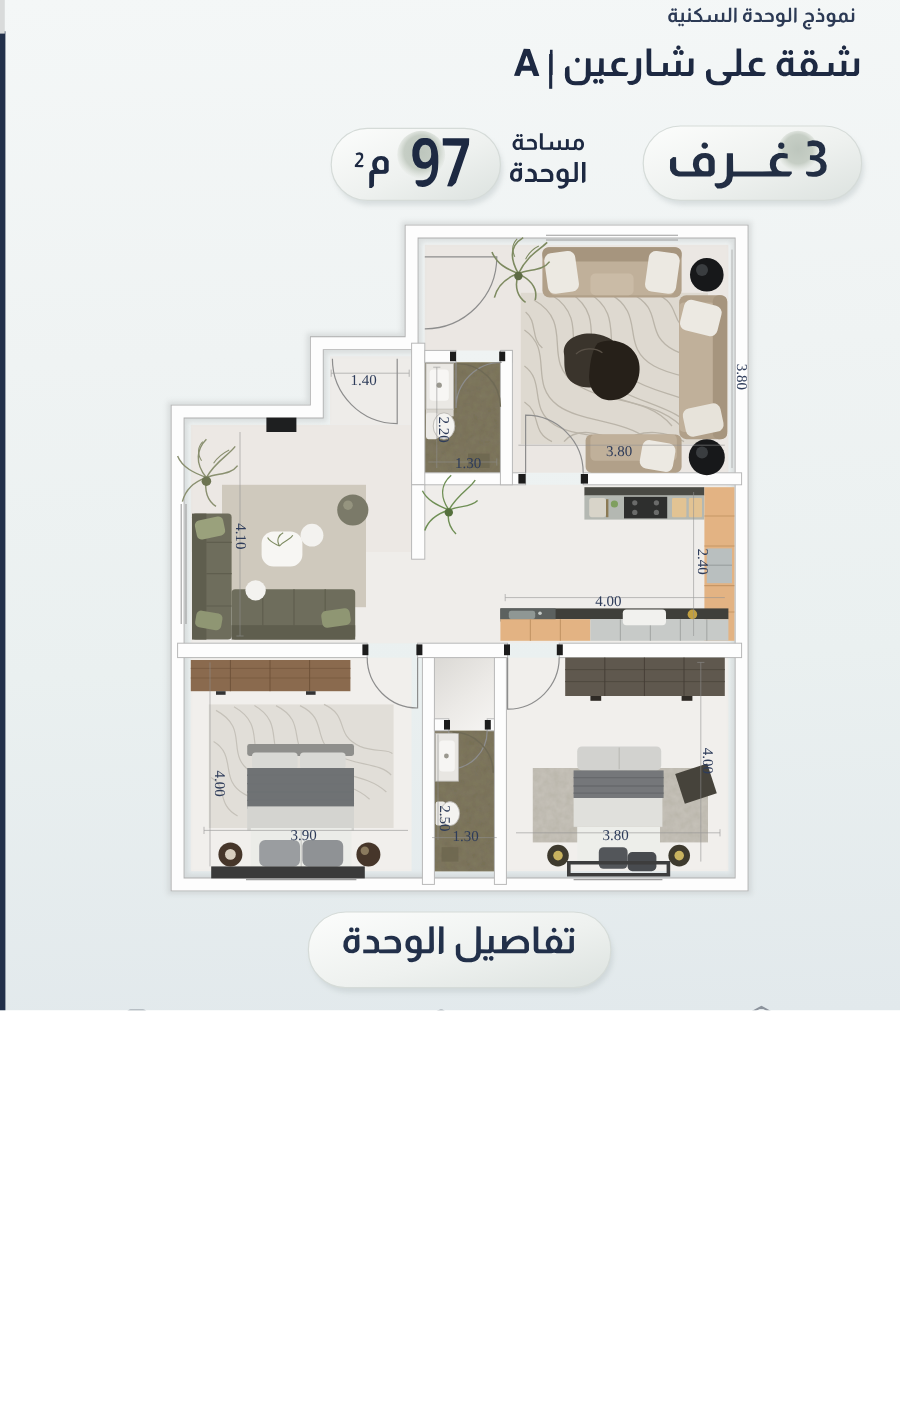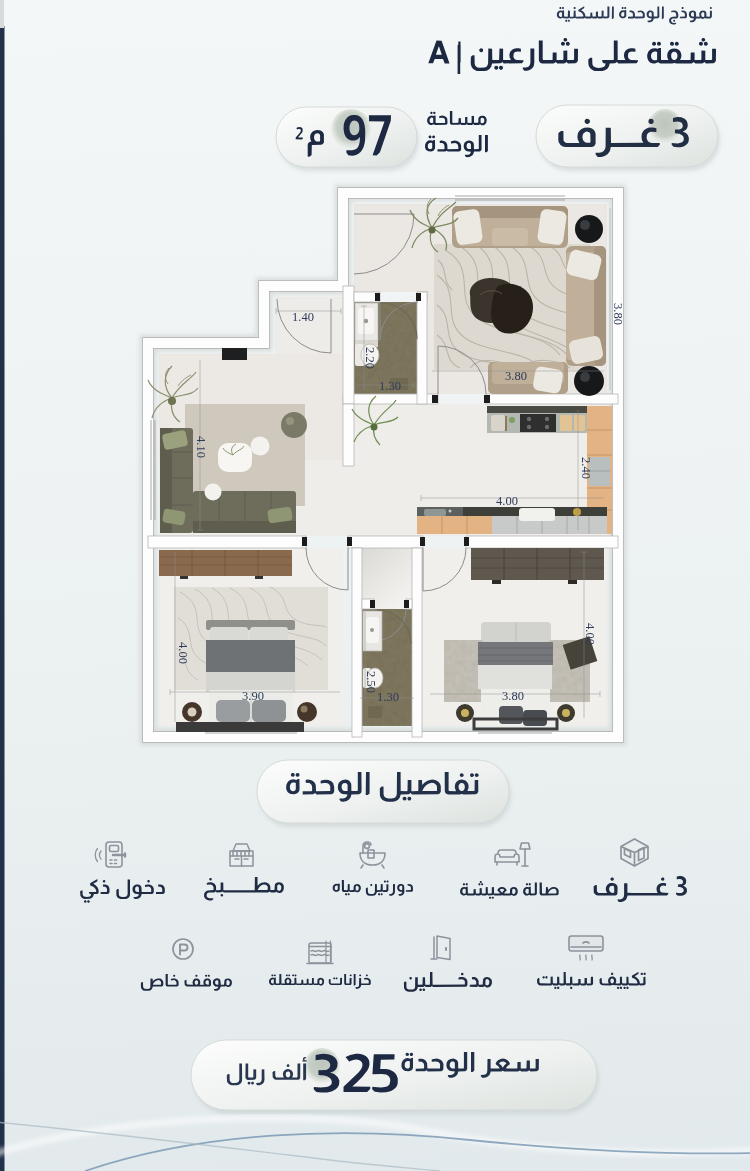--- a/index.html
+++ b/index.html
@@ -1,14 +1,14 @@
 <!DOCTYPE html>
 <html><head><meta charset="utf-8"><title>plan</title><style>
 html,body{margin:0;padding:0}
-#page{position:relative;width:750px;height:1171px;overflow:hidden;font-family:"Liberation Sans",sans-serif;background:linear-gradient(178deg,#f4f7f7 0%,#eff3f3 35%,#eaf0f0 65%,#e2e9ec 100%)}
+#page{position:relative;width:750px;height:842px;overflow:hidden;font-family:"Liberation Sans",sans-serif;background:linear-gradient(178deg,#f4f7f7 0%,#eff3f3 35%,#eaf0f0 65%,#e2e9ec 100%)}
 #page svg{position:absolute;top:0;left:0}
 </style></head><body>
 <div id="page">
 <svg width="750" height="1171" viewBox="0 0 750 1171">
 <defs>
 <linearGradient id="gPill" x1="0" y1="0" x2="1" y2="1">
 <stop offset="0" stop-color="#fcfdfc"></stop>
           <stop offset="0.55" stop-color="#eef1ef"></stop>
           <stop offset="1" stop-color="#dce2df"></stop>
 </linearGradient>

